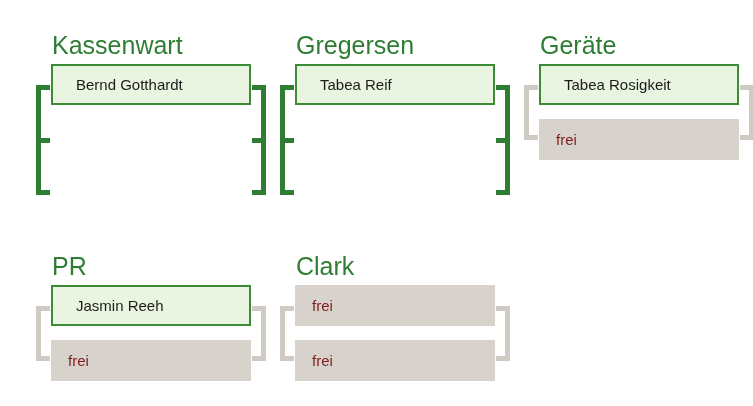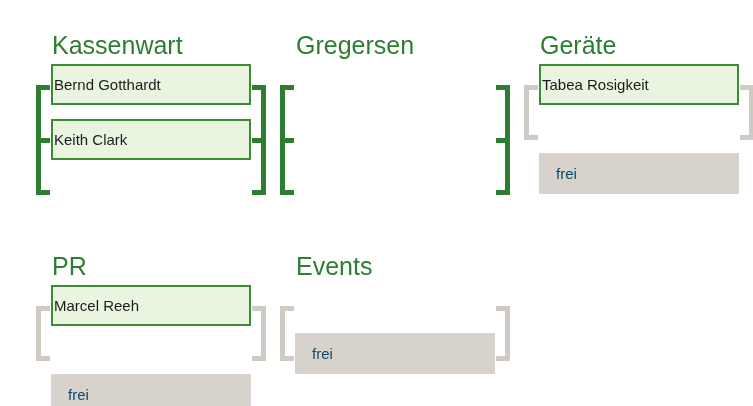--- a/index.html
+++ b/index.html
@@ -31,37 +31,36 @@
   }
 
   .slot{
     position:relative;
     box-sizing:border-box;
     width:200px;
     height:41px;
     margin-bottom:14px;
     display:flex;
     align-items:center;
-    padding-left:1px;
+    padding-left:23px;
     font-size:15px;
     z-index:2;
   }
   .slot:last-child{margin-bottom:0;}
 
   .slot.filled{
     background:#e9f4e1;
     border:2px solid #3b8c34;
     color:#1c1c1c;
   }
   .slot.empty{
     background:#d7d3cc;
     border:none;
-    color:#0c4a6e;
+    color:#7f1d1d;
     padding-left:17px;
-    margin-top:48px;
   }
 
   
   .bracket{
     position:absolute;
     z-index:1;
   }
   .bracket .spine{
     position:absolute;
     top:0;bottom:0;
@@ -97,40 +96,40 @@
       <div class="bracket right green" style="top: 54.5px; height: 110px;">
         <div class="spine"></div>
         <div class="stub" style="top: 0px;"></div>
         <div class="stub" style="top: 53px;"></div>
         <div class="stub" style="top: 105px;"></div>
       </div>
       <div class="slots">
         <div class="slot filled">
           <span>Bernd Gotthardt</span>
         </div>
-        <div class="slot filled">
-          <span>Keith Clark</span>
-        </div>
       </div>
     </div>
     <div class="group" style="left: 262px; top: 30px;">
       <div class="group-title">Gregersen</div>
       <div class="bracket left green" style="top: 54.5px; height: 110px;">
         <div class="spine"></div>
         <div class="stub" style="top: 0px;"></div>
         <div class="stub" style="top: 53px;"></div>
         <div class="stub" style="top: 105px;"></div>
       </div>
       <div class="bracket right green" style="top: 54.5px; height: 110px;">
         <div class="spine"></div>
         <div class="stub" style="top: 0px;"></div>
         <div class="stub" style="top: 53px;"></div>
         <div class="stub" style="top: 105px;"></div>
       </div>
       <div class="slots">
+        <div class="slot filled">
+          <span>Tabea Reif</span>
+        </div>
       </div>
     </div>
     <div class="group" style="left: 506px; top: 30px;">
       <div class="group-title">Geräte</div>
       <div class="bracket left grey" style="top: 54.5px; height: 55px;">
         <div class="spine"></div>
         <div class="stub" style="top: 0px;"></div>
         <div class="stub" style="top: 50px;"></div>
       </div>
       <div class="bracket right grey" style="top: 54.5px; height: 55px;">
@@ -154,29 +153,29 @@
         <div class="stub" style="top: 0px;"></div>
         <div class="stub" style="top: 50px;"></div>
       </div>
       <div class="bracket right grey" style="top: 54.5px; height: 55px;">
         <div class="spine"></div>
         <div class="stub" style="top: 0px;"></div>
         <div class="stub" style="top: 50px;"></div>
       </div>
       <div class="slots">
         <div class="slot filled">
-          <span>Marcel Reeh</span>
+          <span>Jasmin Reeh</span>
         </div>
         <div class="slot empty">
           <span>frei</span>
         </div>
       </div>
     </div>
     <div class="group" style="left: 262px; top: 251px;">
-      <div class="group-title">Events</div>
+      <div class="group-title">Clark</div>
       <div class="bracket left grey" style="top: 54.5px; height: 55px;">
         <div class="spine"></div>
         <div class="stub" style="top: 0px;"></div>
         <div class="stub" style="top: 50px;"></div>
       </div>
       <div class="bracket right grey" style="top: 54.5px; height: 55px;">
         <div class="spine"></div>
         <div class="stub" style="top: 0px;"></div>
         <div class="stub" style="top: 50px;"></div>
       </div>

